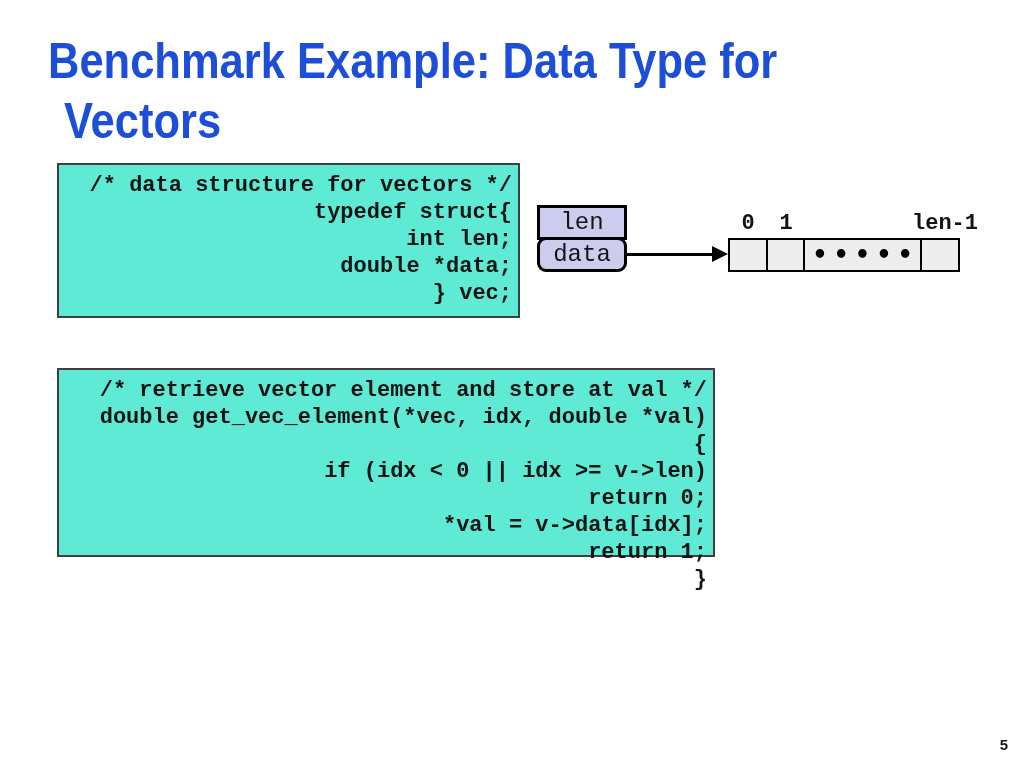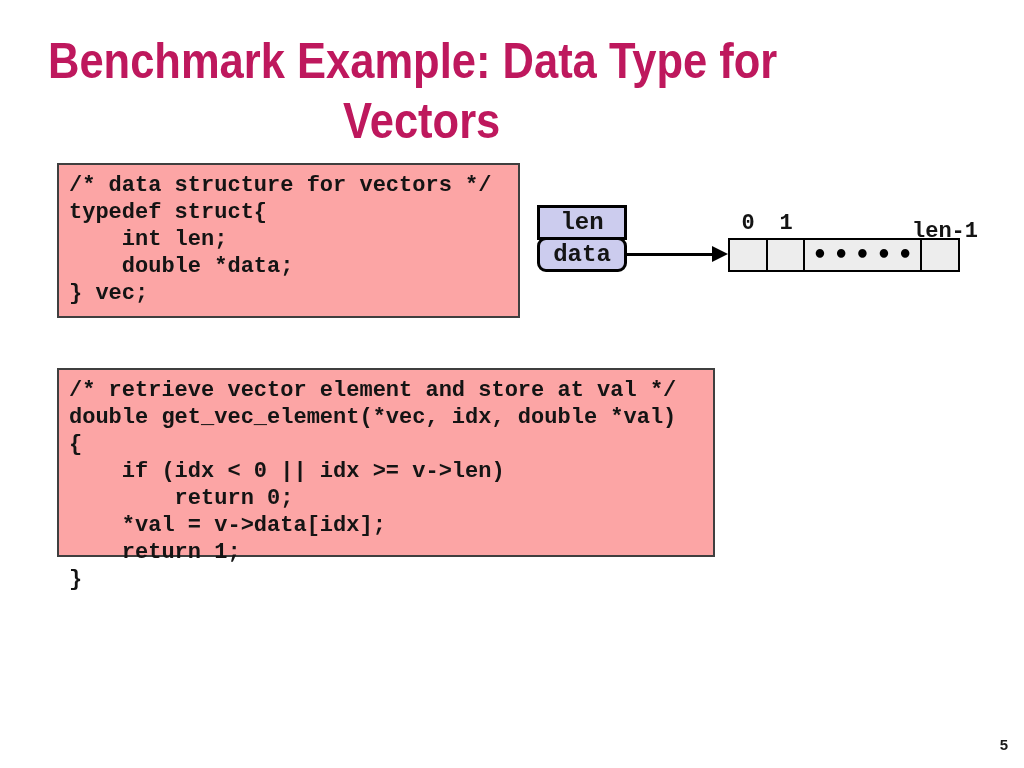--- a/index.html
+++ b/index.html
@@ -9,64 +9,64 @@
     font-family: "Liberation Sans", sans-serif;
     position: relative;
     overflow: hidden;
   }
   .slide { position: absolute; inset: 0; }
 
   
   .title {
     position: absolute;
     left: 48px; top: 31px;
-    color: #be185d;
+    color: #1d4ed8;
     font-weight: bold;
     font-size: 50px;
     line-height: 60px;
     white-space: nowrap;
-    text-align: center;
   }
   .title-line {
     transform: scaleX(0.87);
     transform-origin: left center;
   }
   .title-line.l2 { margin-left: 16px; }
 
   
   .codebox {
     position: absolute;
     margin: 0;
     box-sizing: border-box;
-    background: #fca5a5;
+    background: #5eead4;
     border: 2px solid #3f3f3f;
     color: #141414;
     font-family: "Liberation Mono", monospace;
     font-weight: bold;
     font-size: 22px;
     line-height: 27px;
     white-space: pre;
     padding: 7px 6px 16px 10px;
+    text-align: right;
   }
   #code1 { left: 57px; top: 163px; width: 463px; height: 155px; }
   #code2 { left: 57px; top: 368px; width: 658px; height: 189px; }
 
   
   .struct-box {
     position: absolute;
     left: 537px; top: 205px;
     width: 90px;
   }
   .struct-cell {
     box-sizing: border-box;
     width: 90px; height: 35px;
     background: #ccccee;
     border: 3px solid #000000;
     font-family: "Liberation Mono", monospace;
-    font-weight: bold;
+    font-weight: normal;
     font-size: 24px;
     color: #141414;
     text-align: center;
     line-height: 29px;
   }
   .struct-cell + .struct-cell { margin-top: -3px; border-radius: 9px; }
 
   
   .arrow-line {
     position: absolute;
@@ -121,21 +121,21 @@
     position: absolute;
     top: 211px;
     font-family: "Liberation Mono", monospace;
     font-weight: bold;
     font-size: 22px;
     color: #141414;
     text-align: center;
   }
   .idx0 { left: 728px; width: 40px; }
   .idx1 { left: 766px; width: 40px; }
-  .idxl { left: 905px; width: 80px; margin-top: 8px; }
+  .idxl { left: 905px; width: 80px; }
 
   
   .page-number {
     position: absolute;
     right: 16px; top: 736px;
     font-size: 15px;
     font-weight: bold;
     color: #1a1a1a;
   }
 </style>

